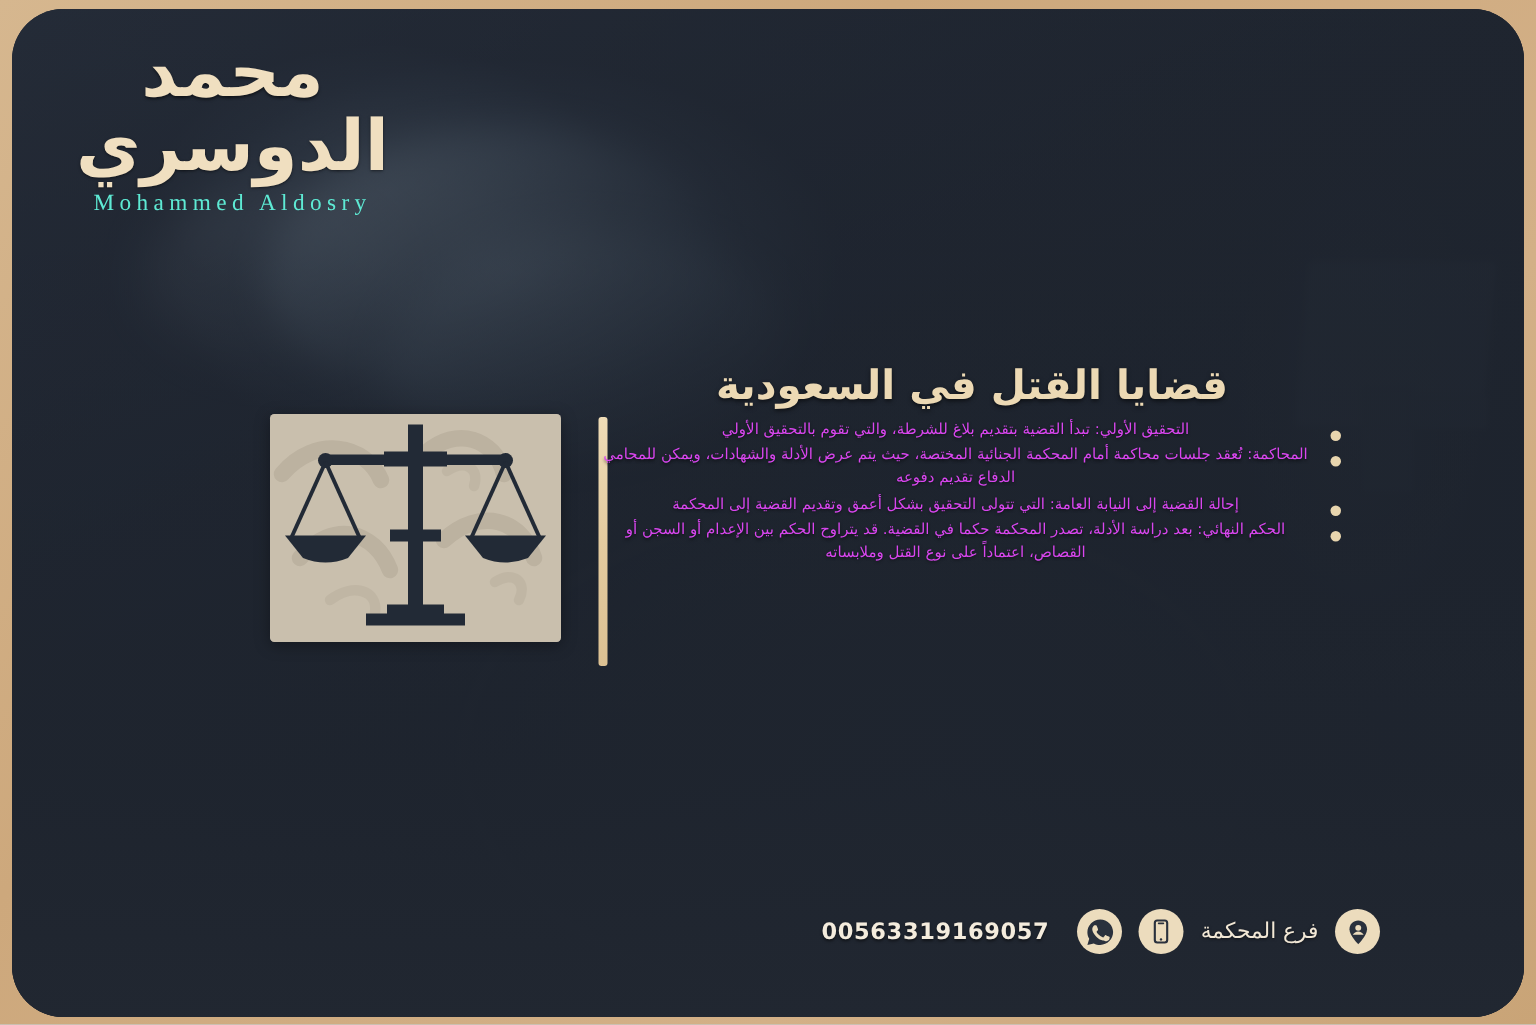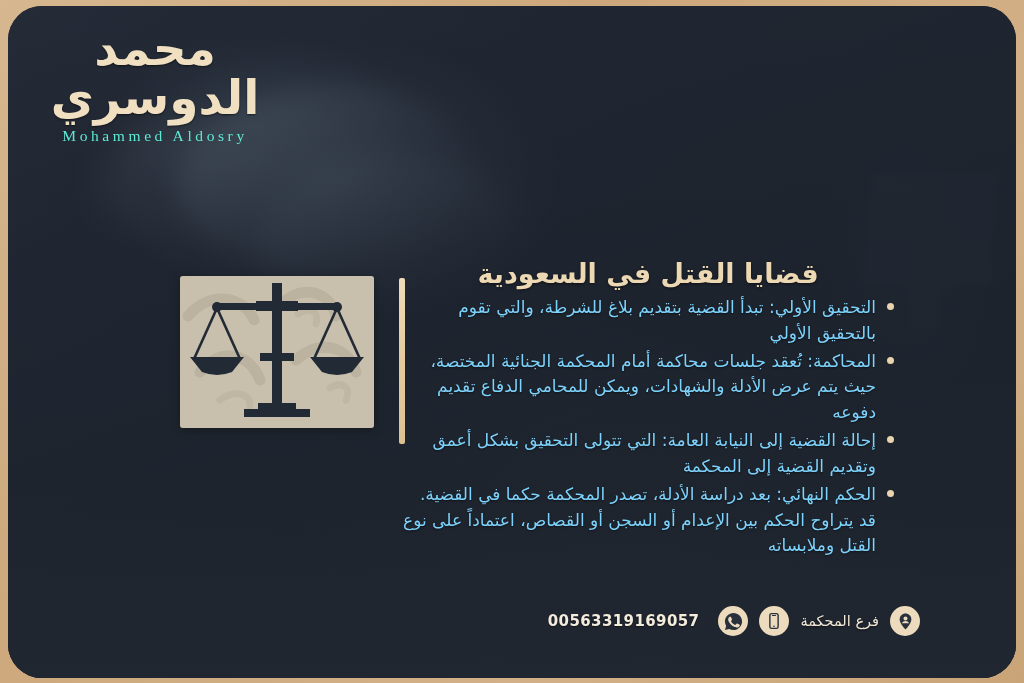--- a/index.html
+++ b/index.html
@@ -191,21 +191,21 @@
     height: 166px;
     background: linear-gradient(180deg, #efdcb6 0%, #e4cb9f 50%, #dcc193 100%);
     border-radius: 2px;
     z-index: 5;
   }
 
   
   .content {
     position: absolute;
     right: 118px;
-    top: 252px;
+    top: 236px;
     width: 500px;
     z-index: 6;
     direction: rtl;
     text-align: right;
   }
   .title {
     font-size: 27px;
     font-weight: 700;
     color: #ecd9b4;
     letter-spacing: 0px;
@@ -213,26 +213,26 @@
     text-align: center;
     text-shadow: 0 1px 3px rgba(0,0,0,0.55);
   }
   ul.bullets {
     list-style: none;
     margin: 0;
     padding: 0;
   }
   ul.bullets li {
     position: relative;
-    color: #7dd3fc;
-    font-size: 17px;
+    color: #d946ef;
+    font-size: 10px;
     line-height: 1.52;
     margin-bottom: 2px;
     padding-right: 22px;
-    text-align: right;
+    text-align: center;
     text-shadow: 0 1px 2px rgba(0,0,0,0.5);
   }
   ul.bullets li::before {
     content: "";
     position: absolute;
     right: 4px;
     top: 8px;
     width: 7px;
     height: 7px;
     border-radius: 50%;

